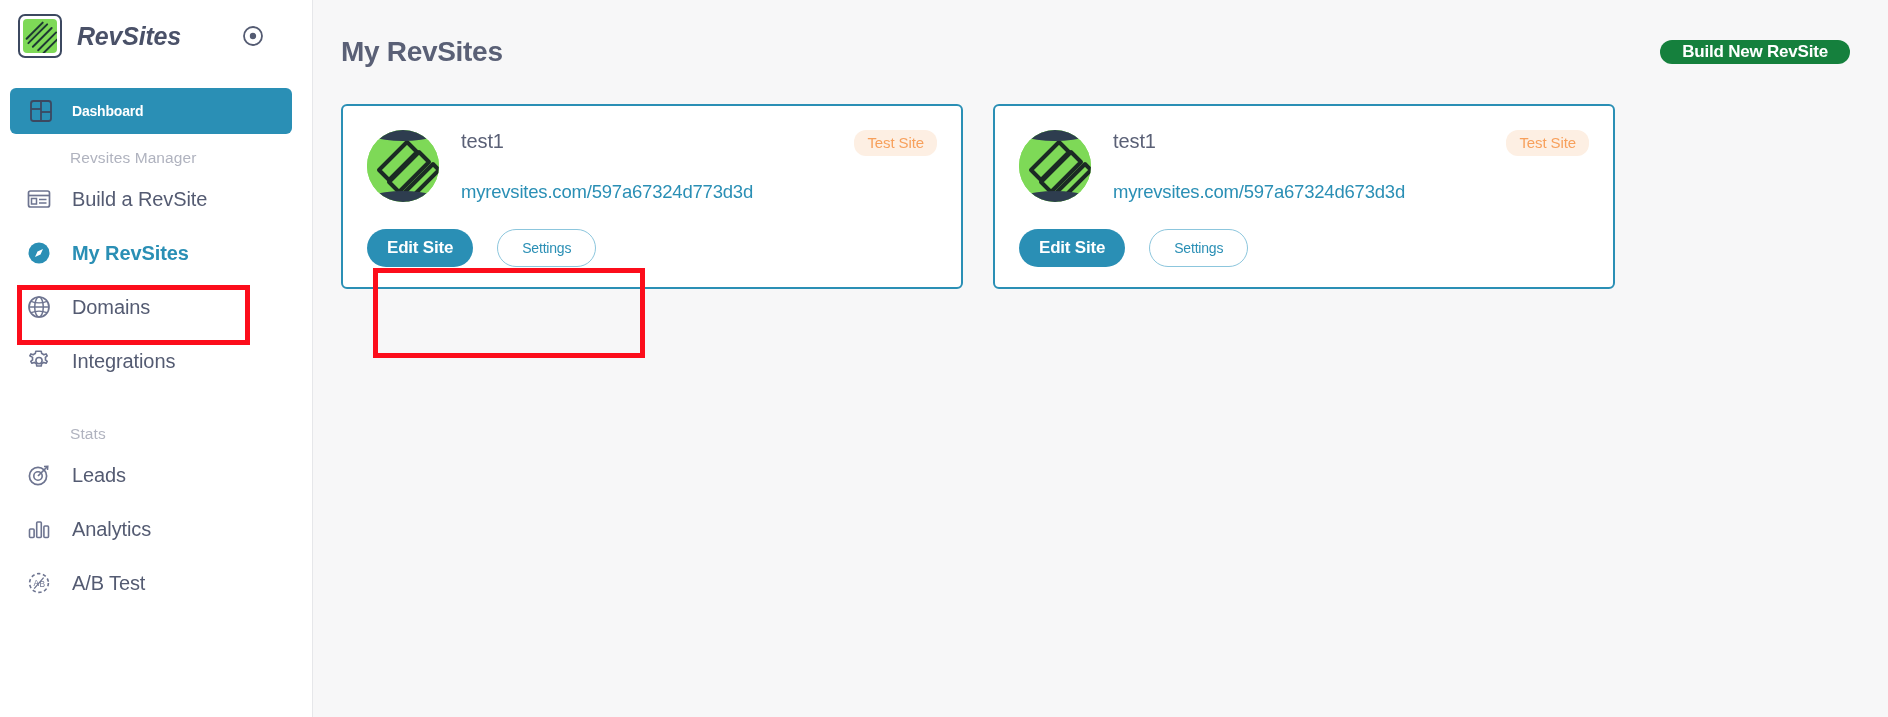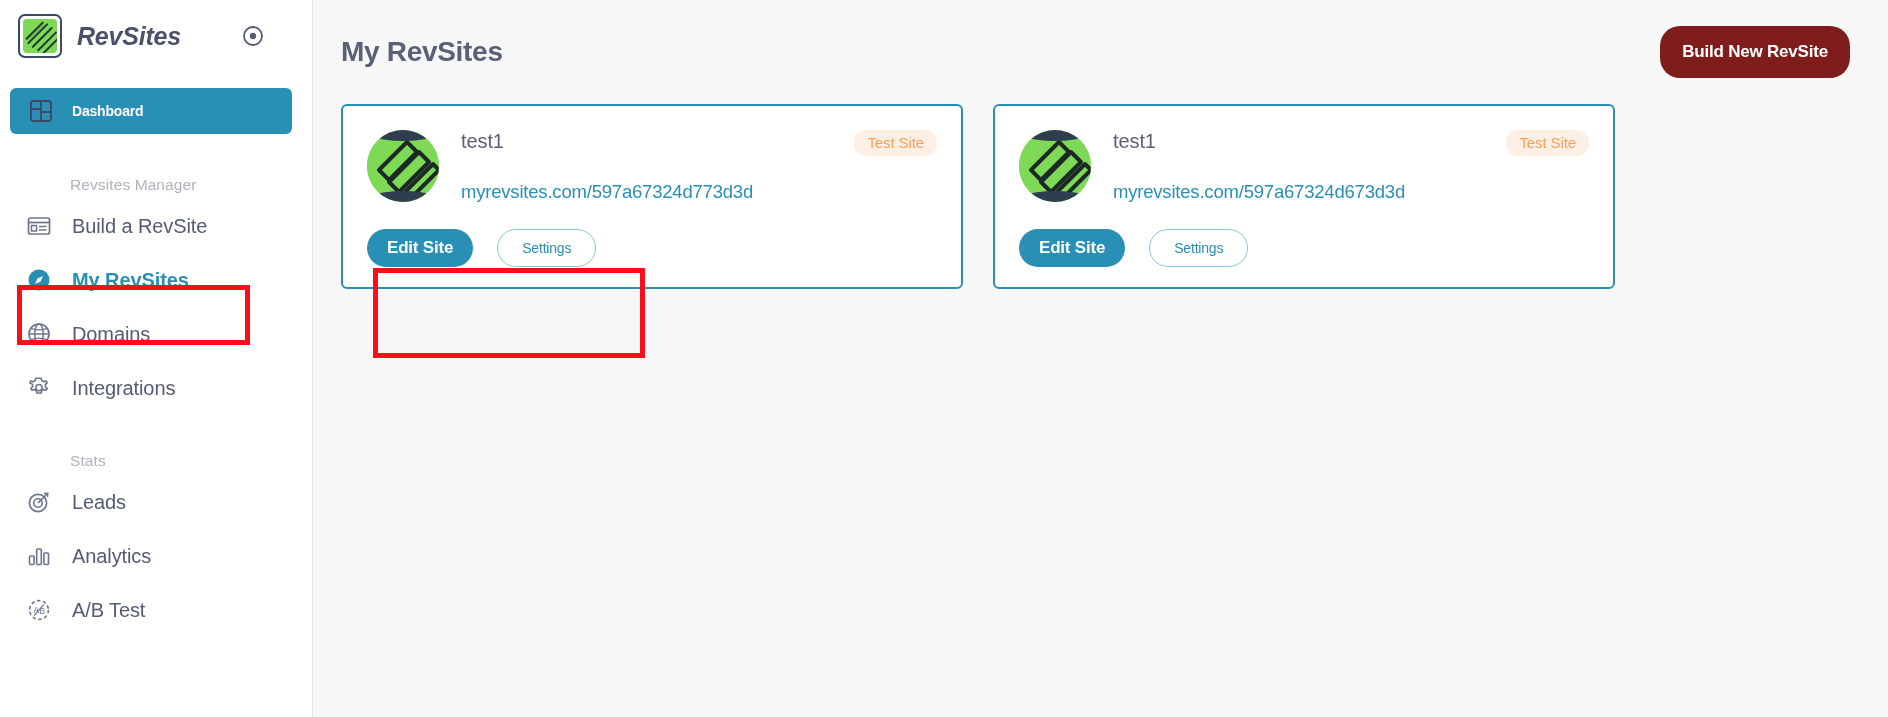--- a/index.html
+++ b/index.html
@@ -64,21 +64,21 @@
     font-size: 14px; font-weight: bold; color: #ffffff; margin-left: 18px;
     letter-spacing: -0.2px;
   }
 
   .group-label {
     color: #b0b3bf;
     font-size: 15.5px;
     padding-left: 70px;
     letter-spacing: 0.1px;
   }
-  .group-label.mgr { margin-top: 42px; }
+  .group-label.mgr { margin-top: 15px; }
   .group-label.stats { margin-top: 42px; }
 
   .nav-item {
     display: flex; align-items: center;
     height: 44px;
     padding-left: 26px;
     margin-top: 10px;
     color: #545b72;
   }
   .nav-item .nav-label {
@@ -93,25 +93,25 @@
   .page-head {
     display: flex; align-items: center;
     padding: 0 38px 0 28px;
     height: 104px;
   }
   .page-title {
     font-size: 28px; color: #5a6076; letter-spacing: -0.3px;
   }
   .build-btn {
     margin-left: auto;
-    background: #7f1d1d;
+    background: #15803d;
     color: #ffffff;
     border: none;
     border-radius: 20px;
-    height: 52px;
+    height: 24px;
     padding: 0 22px;
     font-size: 17px;
     font-weight: bold;
     font-family: "Liberation Sans", sans-serif;
     cursor: pointer;
     letter-spacing: -0.2px;
   }
 
   .cards {
     display: flex;

